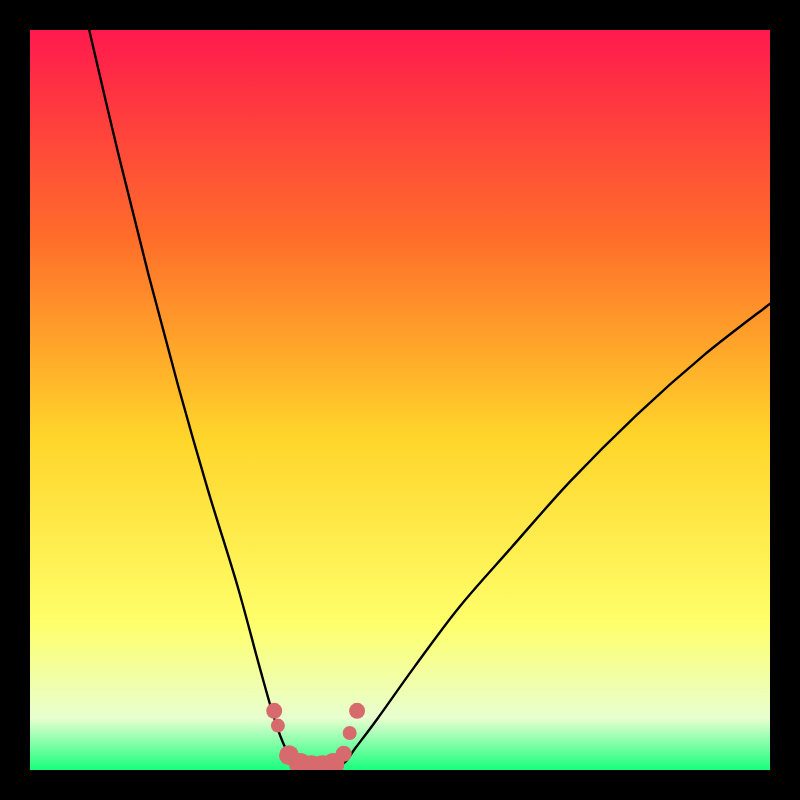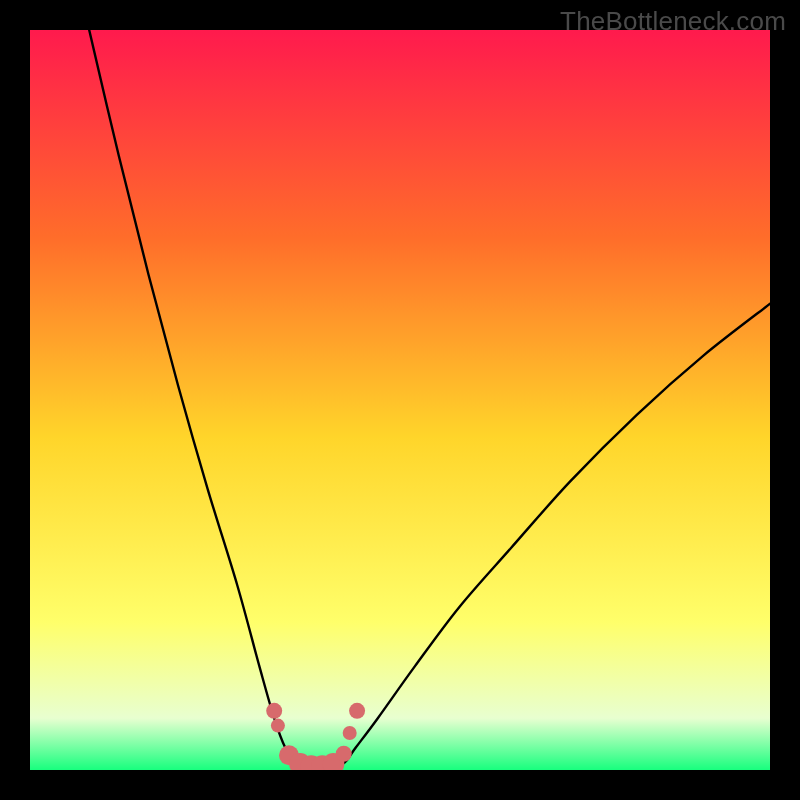--- a/index.html
+++ b/index.html
@@ -5,21 +5,20 @@
   html,body{margin:0;padding:0;width:800px;height:800px;background:#000;overflow:hidden;font-family:Arial,Helvetica,sans-serif}
   .frame{position:absolute;left:0;top:0;width:800px;height:800px;background:#000}
   .plot{position:absolute;left:30px;top:30px;width:740px;height:740px}
   .watermark{position:absolute;top:6px;right:14px;color:#4a4a4a;font-size:26px;letter-spacing:.2px;font-weight:400}
   svg{display:block}
 </style>
 </head>
 <body>
 <div class="frame">
 
-  <div class="watermark">TheBottleneck.com</div>
 
   <div class="plot">
     <svg id="svg" width="740" height="740" viewBox="0 0 740 740">
       <defs>
         <linearGradient id="bg" x1="0" y1="0" x2="0" y2="1">
           <stop id="g0" offset="0%" stop-color="#ff1a4d"></stop>
           <stop id="g1" offset="28%" stop-color="#ff6d2a"></stop>
           <stop id="g2" offset="55%" stop-color="#ffd52a"></stop>
           <stop id="g3" offset="80%" stop-color="#ffff6a"></stop>
           <stop id="g4" offset="93%" stop-color="#e8ffd0"></stop>

